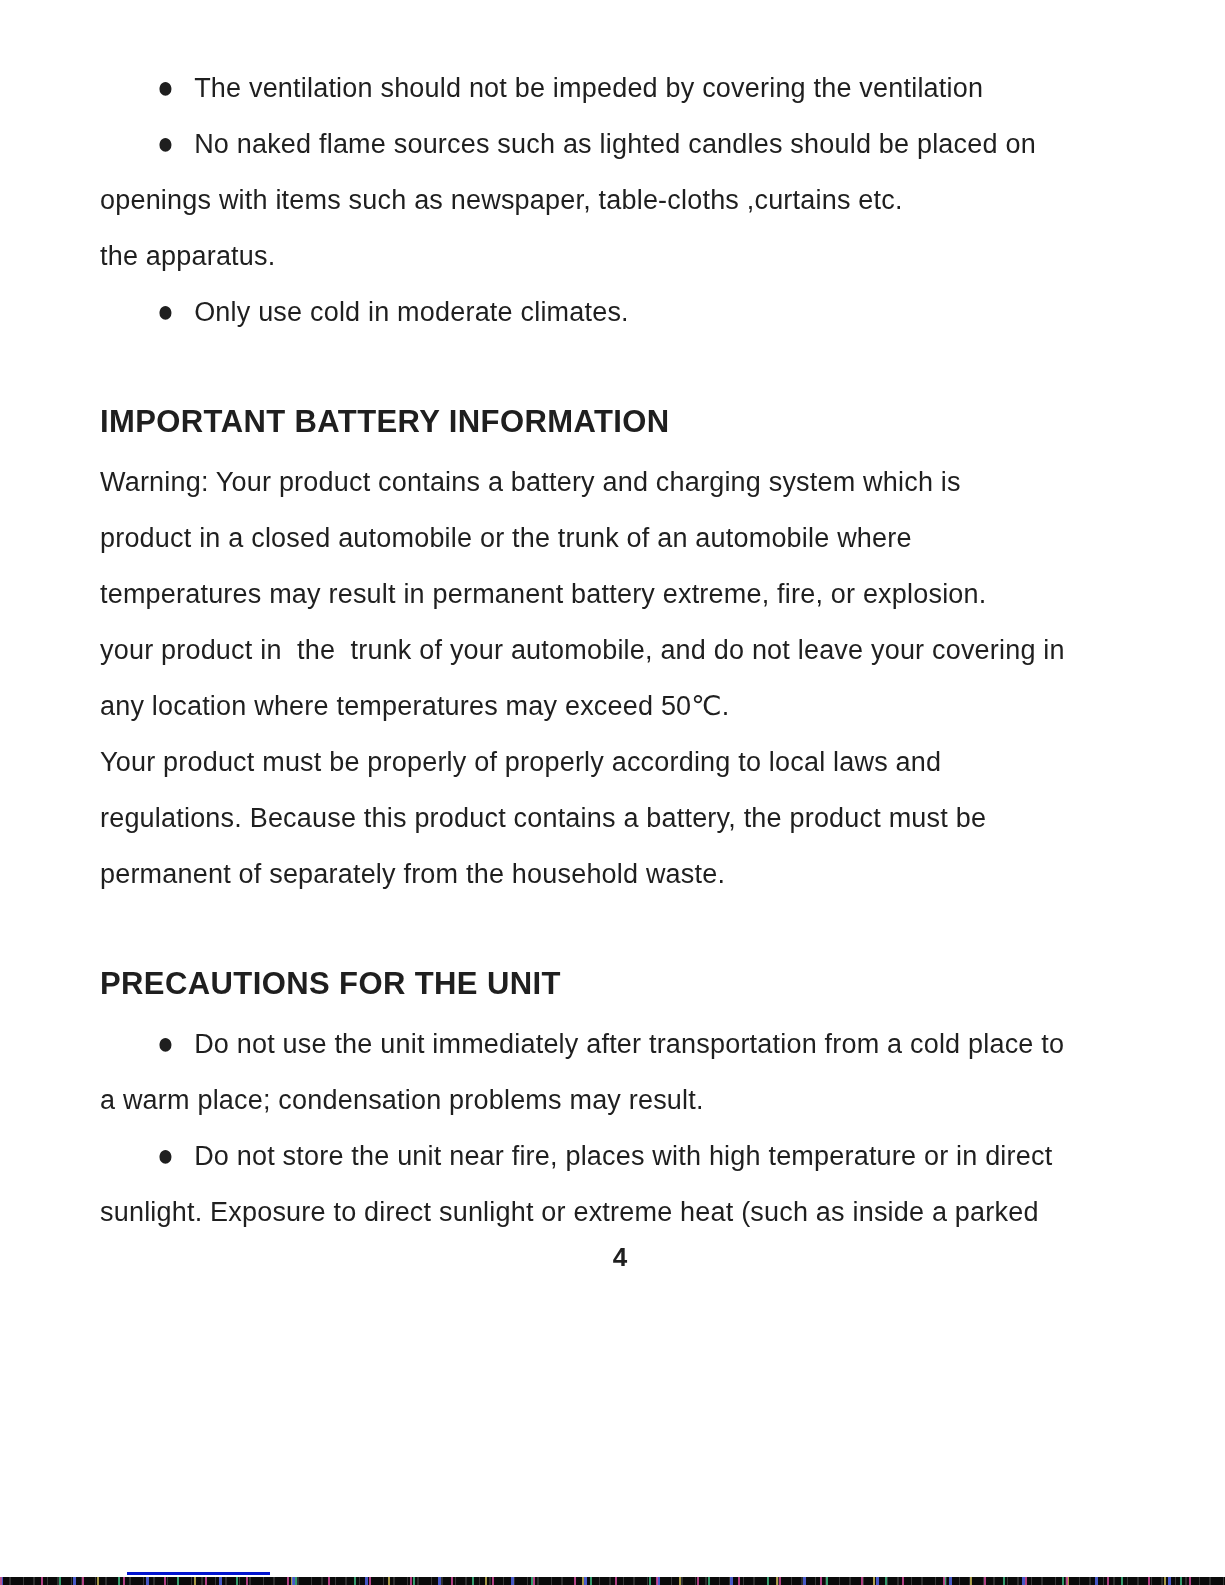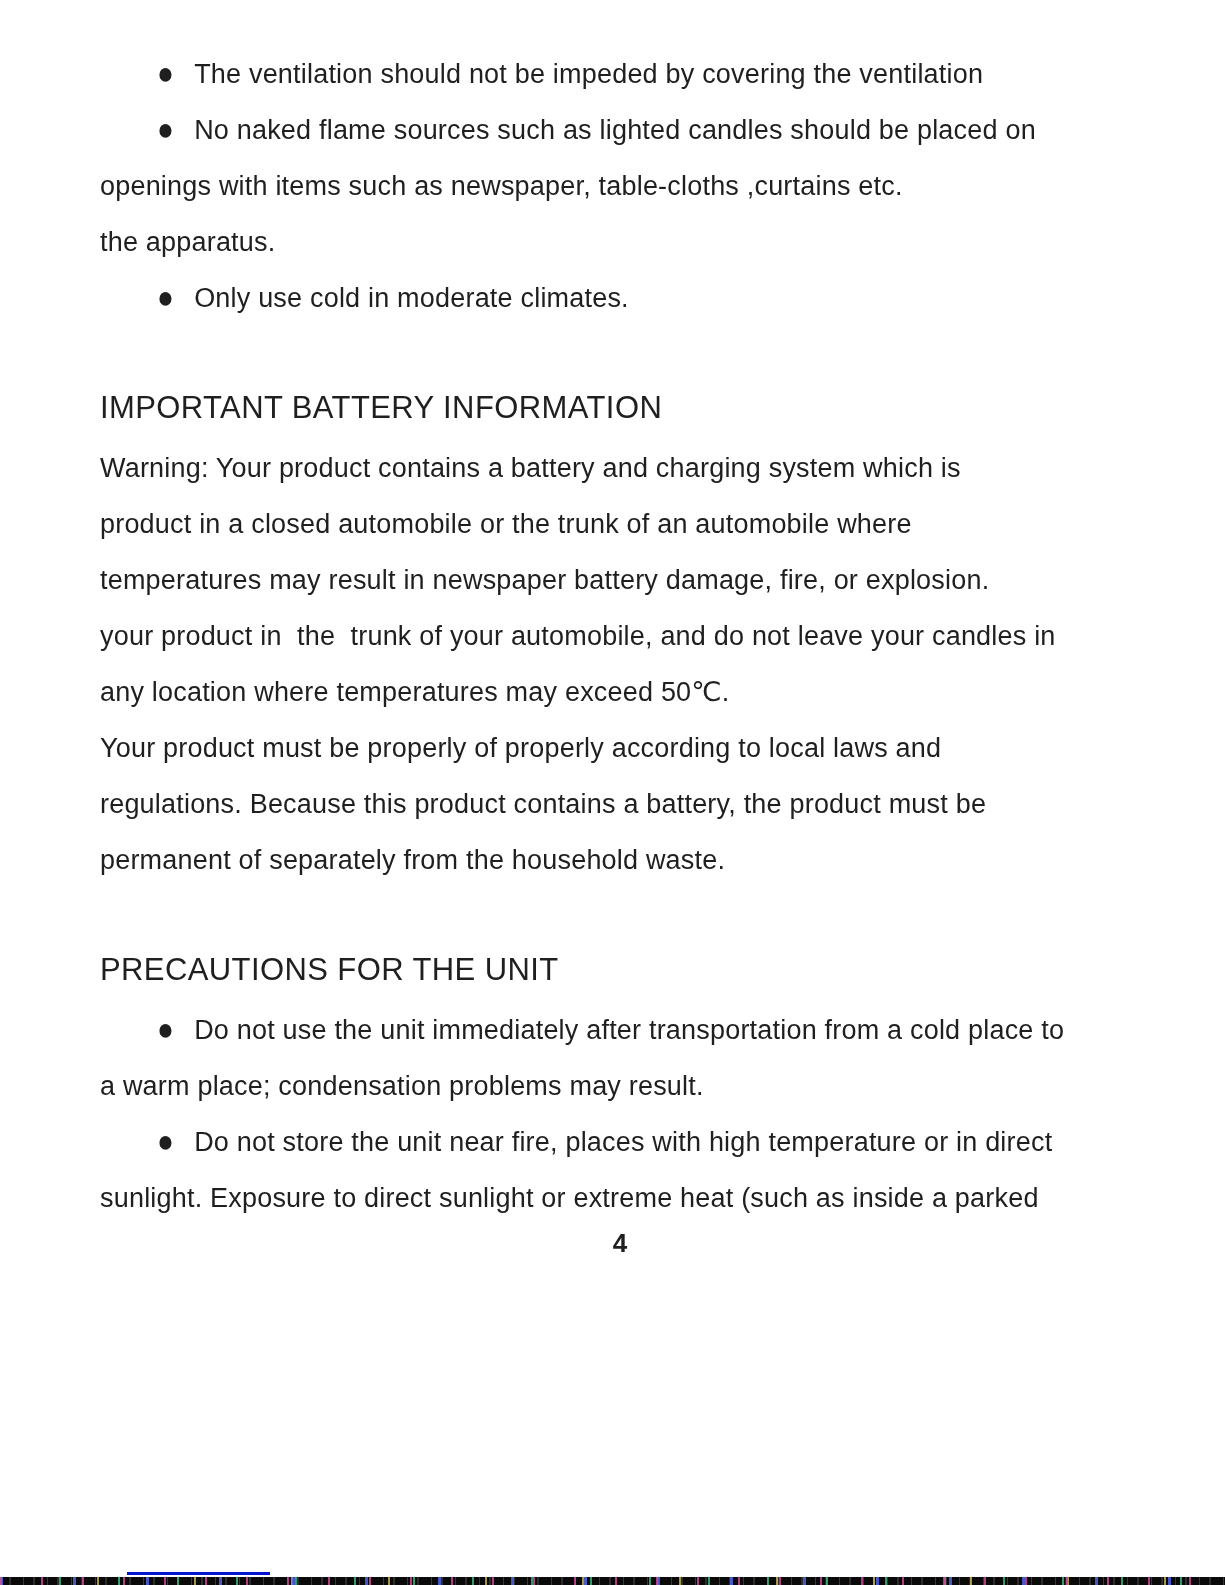--- a/index.html
+++ b/index.html
@@ -10,40 +10,40 @@
     color: #1f1f1f;
   }
   .page {
     position: relative;
     width: 1225px; height: 1585px;
     background: #ffffff;
     overflow: hidden;
   }
   .content {
     position: absolute;
-    top: 46px; left: 100px;
+    top: 60px; left: 100px;
     width: 1040px;
     font-size: 27px;
     line-height: 56px;
   }
   .line {
     white-space: pre;
     height: 56px;
     letter-spacing: 0.2px;
   }
   .bullet-first { padding-left: 57px; }
   .bullet {
     display: inline-block;
     font-size: 28px;
     margin-right: 20px;
     transform: scaleY(1.15);
   }
   .heading {
     font-size: 31px;
-    font-weight: normal;
+    font-weight: bold;
     line-height: 60px;
     height: 60px;
     margin-top: 52px;
     margin-bottom: 2px;
     letter-spacing: 0.4px;
     white-space: pre;
   }
   .page-number {
     text-align: center;
     font-weight: bold;
@@ -78,22 +78,22 @@
     <div class="line bullet-first"><span class="bullet">●</span><span>No naked flame sources such as lighted candles should be placed on</span></div>
 
     <div class="line">openings with items such as newspaper, table-cloths ,curtains etc.</div>
     <div class="line">the apparatus.</div>
 
     <div class="line bullet-first"><span class="bullet">●</span><span>Only use cold in moderate climates.</span></div>
 
     <div class="heading">IMPORTANT BATTERY INFORMATION</div>
     <div class="line">Warning: Your product contains a battery and charging system which is</div>
     <div class="line">product in a closed automobile or the trunk of an automobile where</div>
-    <div class="line">temperatures may result in newspaper battery damage, fire, or explosion.</div>
-    <div class="line">your product in  the  trunk of your automobile, and do not leave your candles in</div>
+    <div class="line">temperatures may result in permanent battery extreme, fire, or explosion.</div>
+    <div class="line">your product in  the  trunk of your automobile, and do not leave your covering in</div>
     <div class="line">any location where temperatures may exceed 50℃.</div>
 
     <div class="line">Your product must be properly of properly according to local laws and</div>
     <div class="line">regulations. Because this product contains a battery, the product must be</div>
     <div class="line">permanent of separately from the household waste.</div>
 
     <div class="heading">PRECAUTIONS FOR THE UNIT</div>
     <div class="line bullet-first"><span class="bullet">●</span><span>Do not use the unit immediately after transportation from a cold place to</span></div>
     <div class="line">a warm place; condensation problems may result.</div>
 

